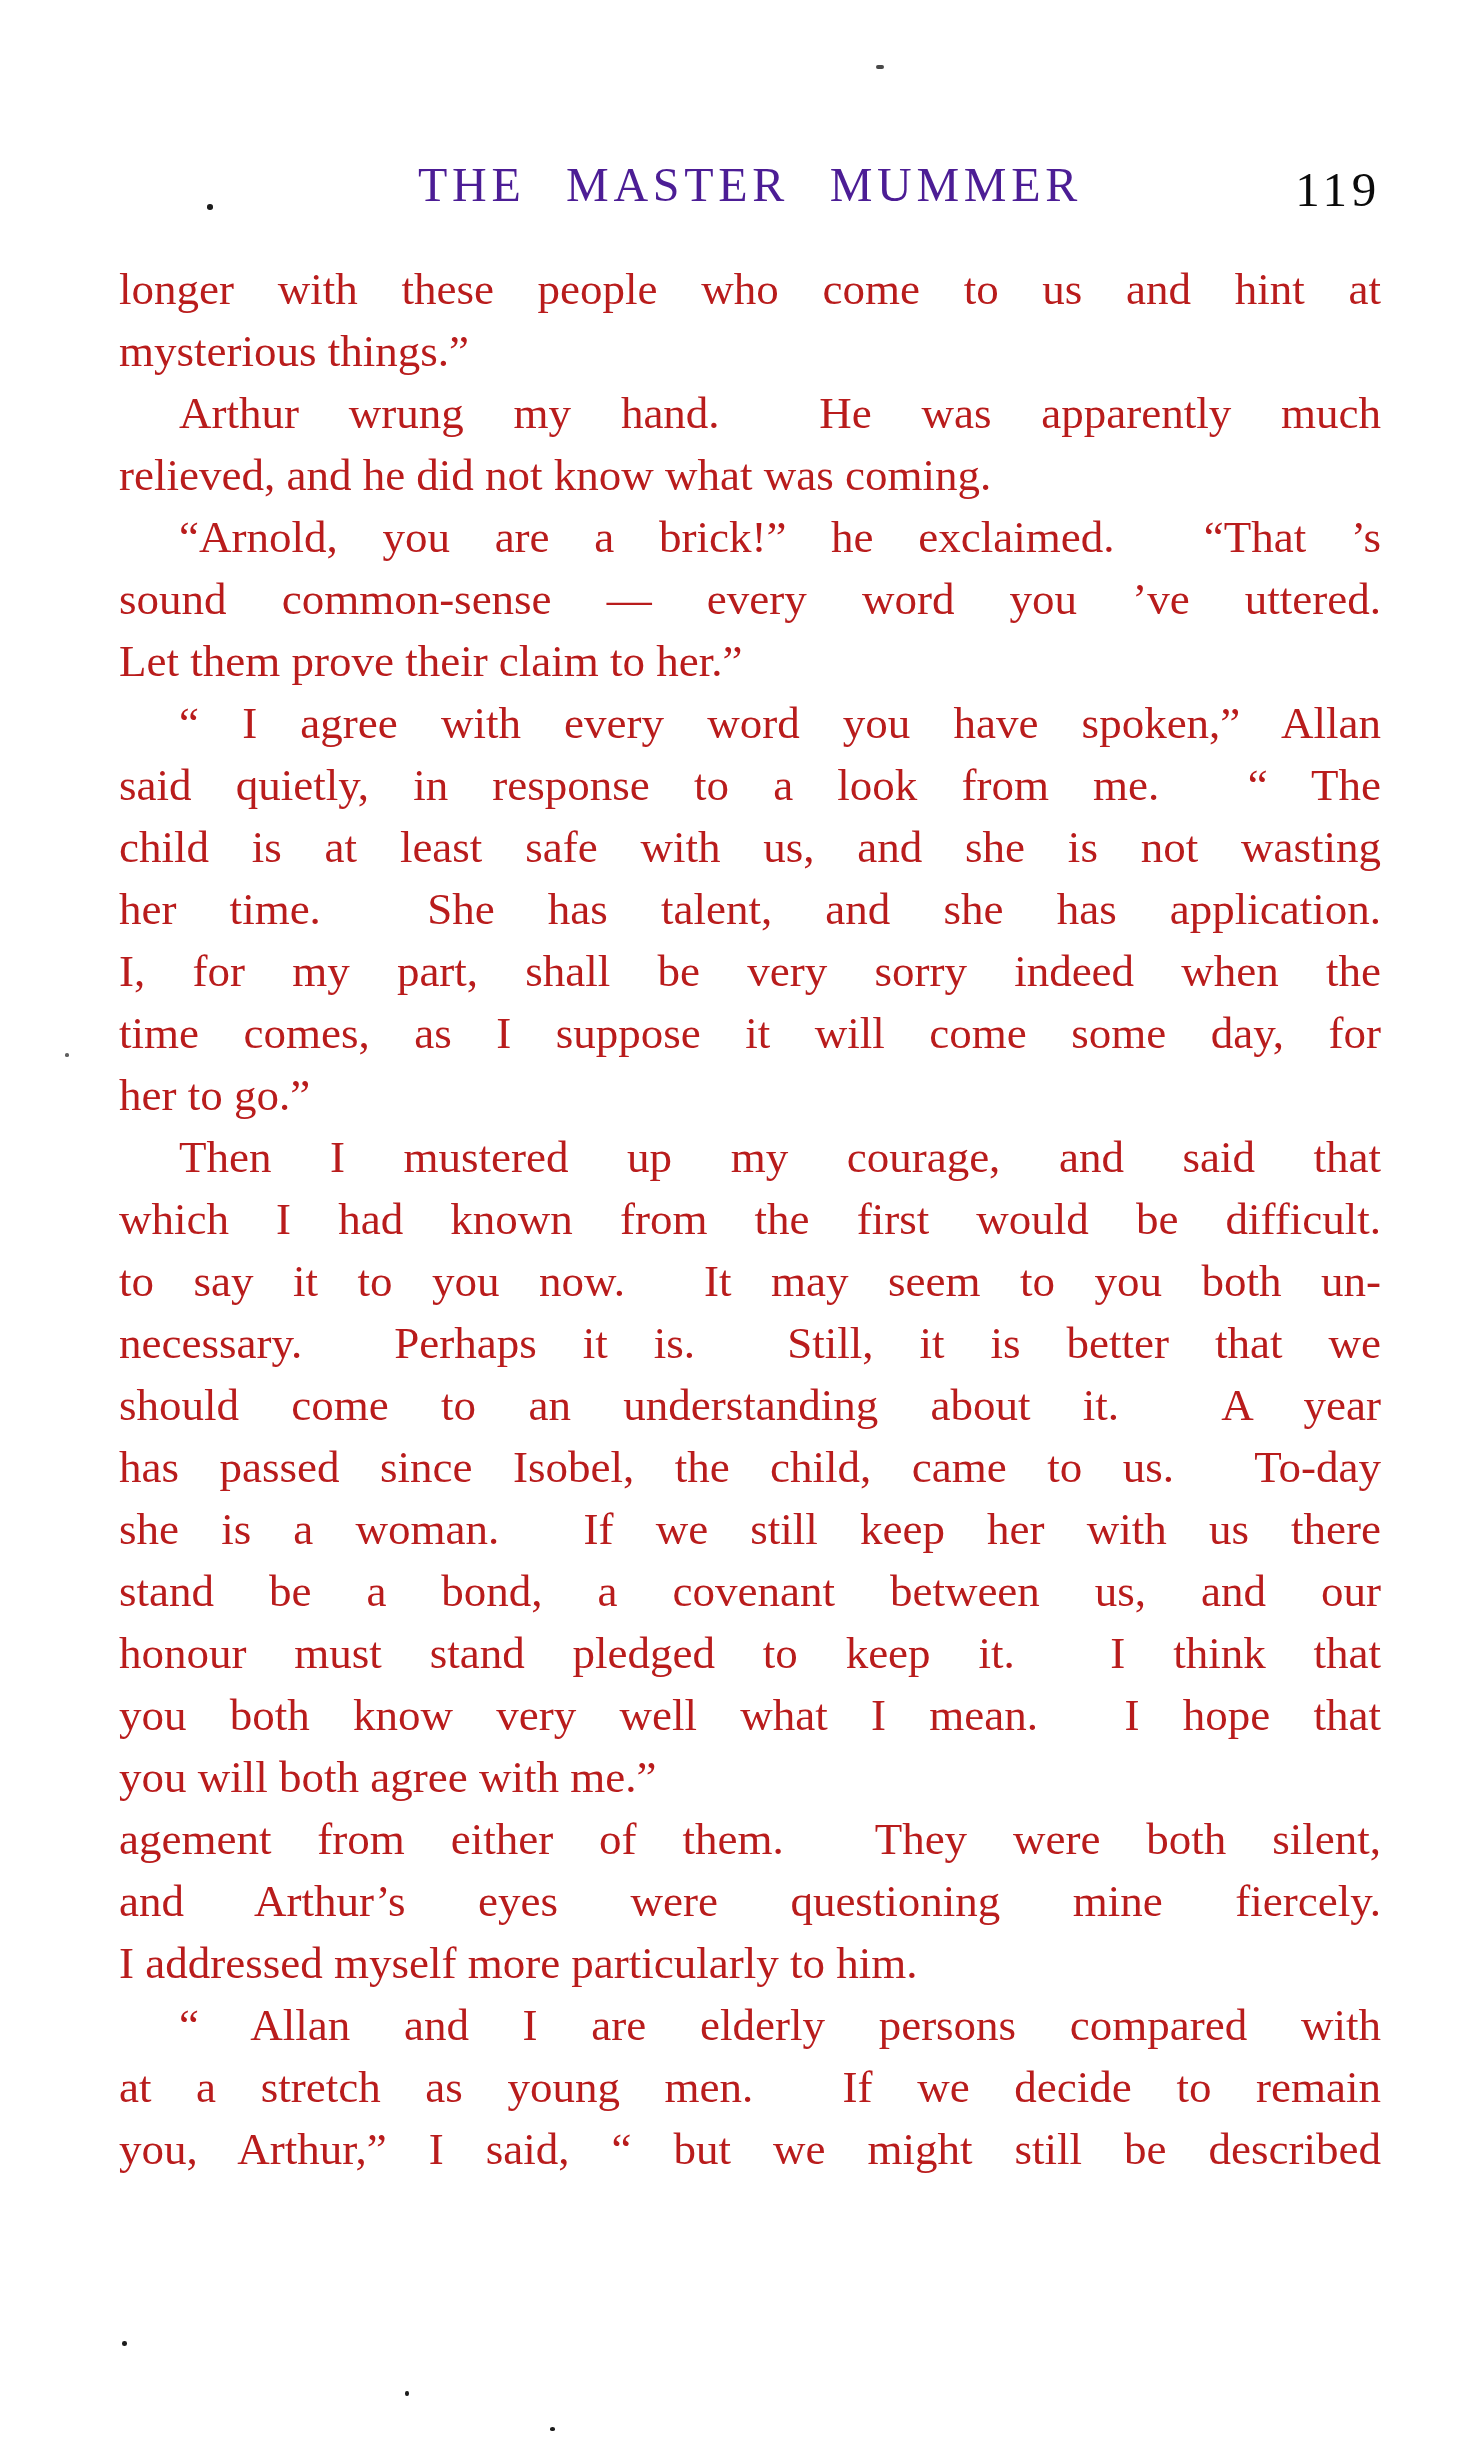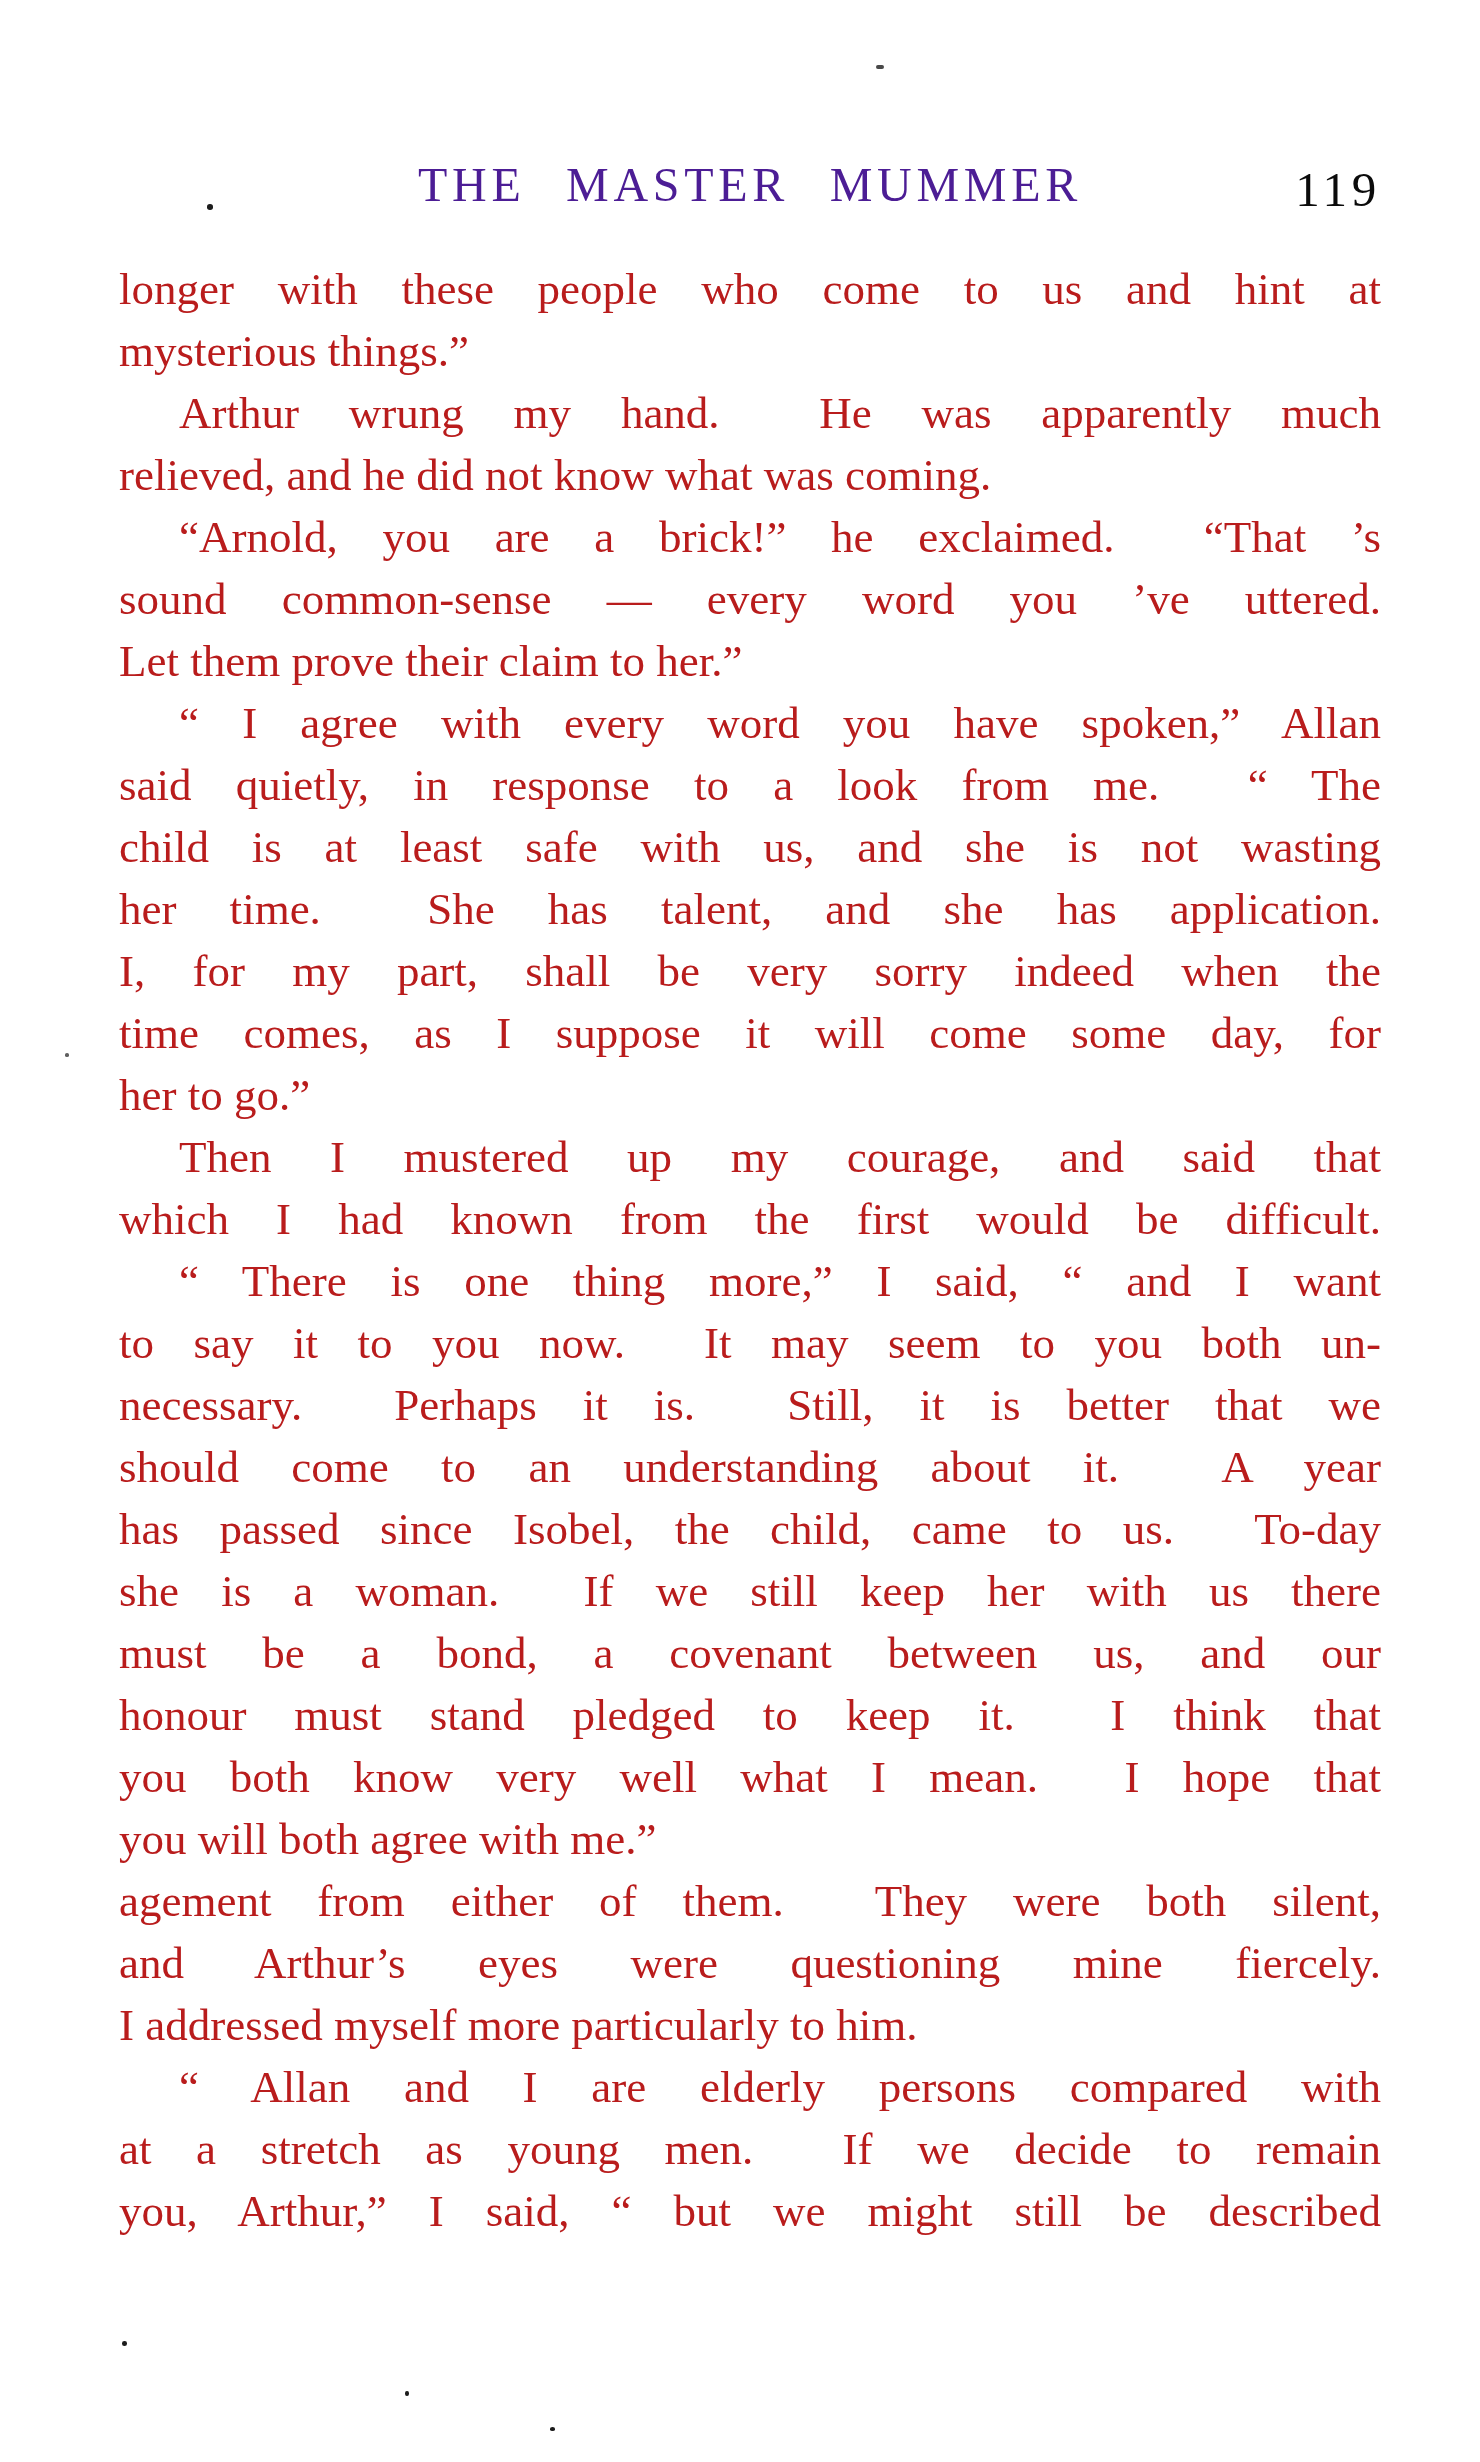--- a/index.html
+++ b/index.html
@@ -92,27 +92,26 @@
       <div class="line last">Let them prove their claim to her.”</div>
       <div class="line indent">“ I agree with every word you have spoken,” Allan</div>
       <div class="line">said quietly, in response to a look from me.&nbsp; “ The</div>
       <div class="line">child is at least safe with us, and she is not wasting</div>
       <div class="line">her time.&nbsp; She has talent, and she has application.</div>
       <div class="line">I, for my part, shall be very sorry indeed when the</div>
       <div class="line">time comes, as I suppose it will come some day, for</div>
       <div class="line last">her to go.”</div>
       <div class="line indent">Then I mustered up my courage, and said that</div>
       <div class="line">which I had known from the first would be difficult.</div>
-      <div class="line indent">“ There is one thing more,” I said, “ and I want</div>
       <div class="line">to say it to you now.&nbsp; It may seem to you both un-</div>
       <div class="line">necessary.&nbsp; Perhaps it is.&nbsp; Still, it is better that we</div>
       <div class="line">should come to an understanding about it.&nbsp; A year</div>
       <div class="line">has passed since Isobel, the child, came to us.&nbsp; To-day</div>
       <div class="line">she is a woman.&nbsp; If we still keep her with us there</div>
-      <div class="line">must be a bond, a covenant between us, and our</div>
+      <div class="line">stand be a bond, a covenant between us, and our</div>
       <div class="line">honour must stand pledged to keep it.&nbsp; I think that</div>
       <div class="line">you both know very well what I mean.&nbsp; I hope that</div>
       <div class="line last">you will both agree with me.”</div>
       <div class="line">agement from either of them.&nbsp; They were both silent,</div>
       <div class="line">and Arthur’s eyes were questioning mine fiercely.</div>
       <div class="line last">I addressed myself more particularly to him.</div>
       <div class="line indent">“ Allan and I are elderly persons compared with</div>
       <div class="line">at a stretch as young men.&nbsp; If we decide to remain</div>
       <div class="line">you, Arthur,” I said, “ but we might still be described</div>
     </main>

